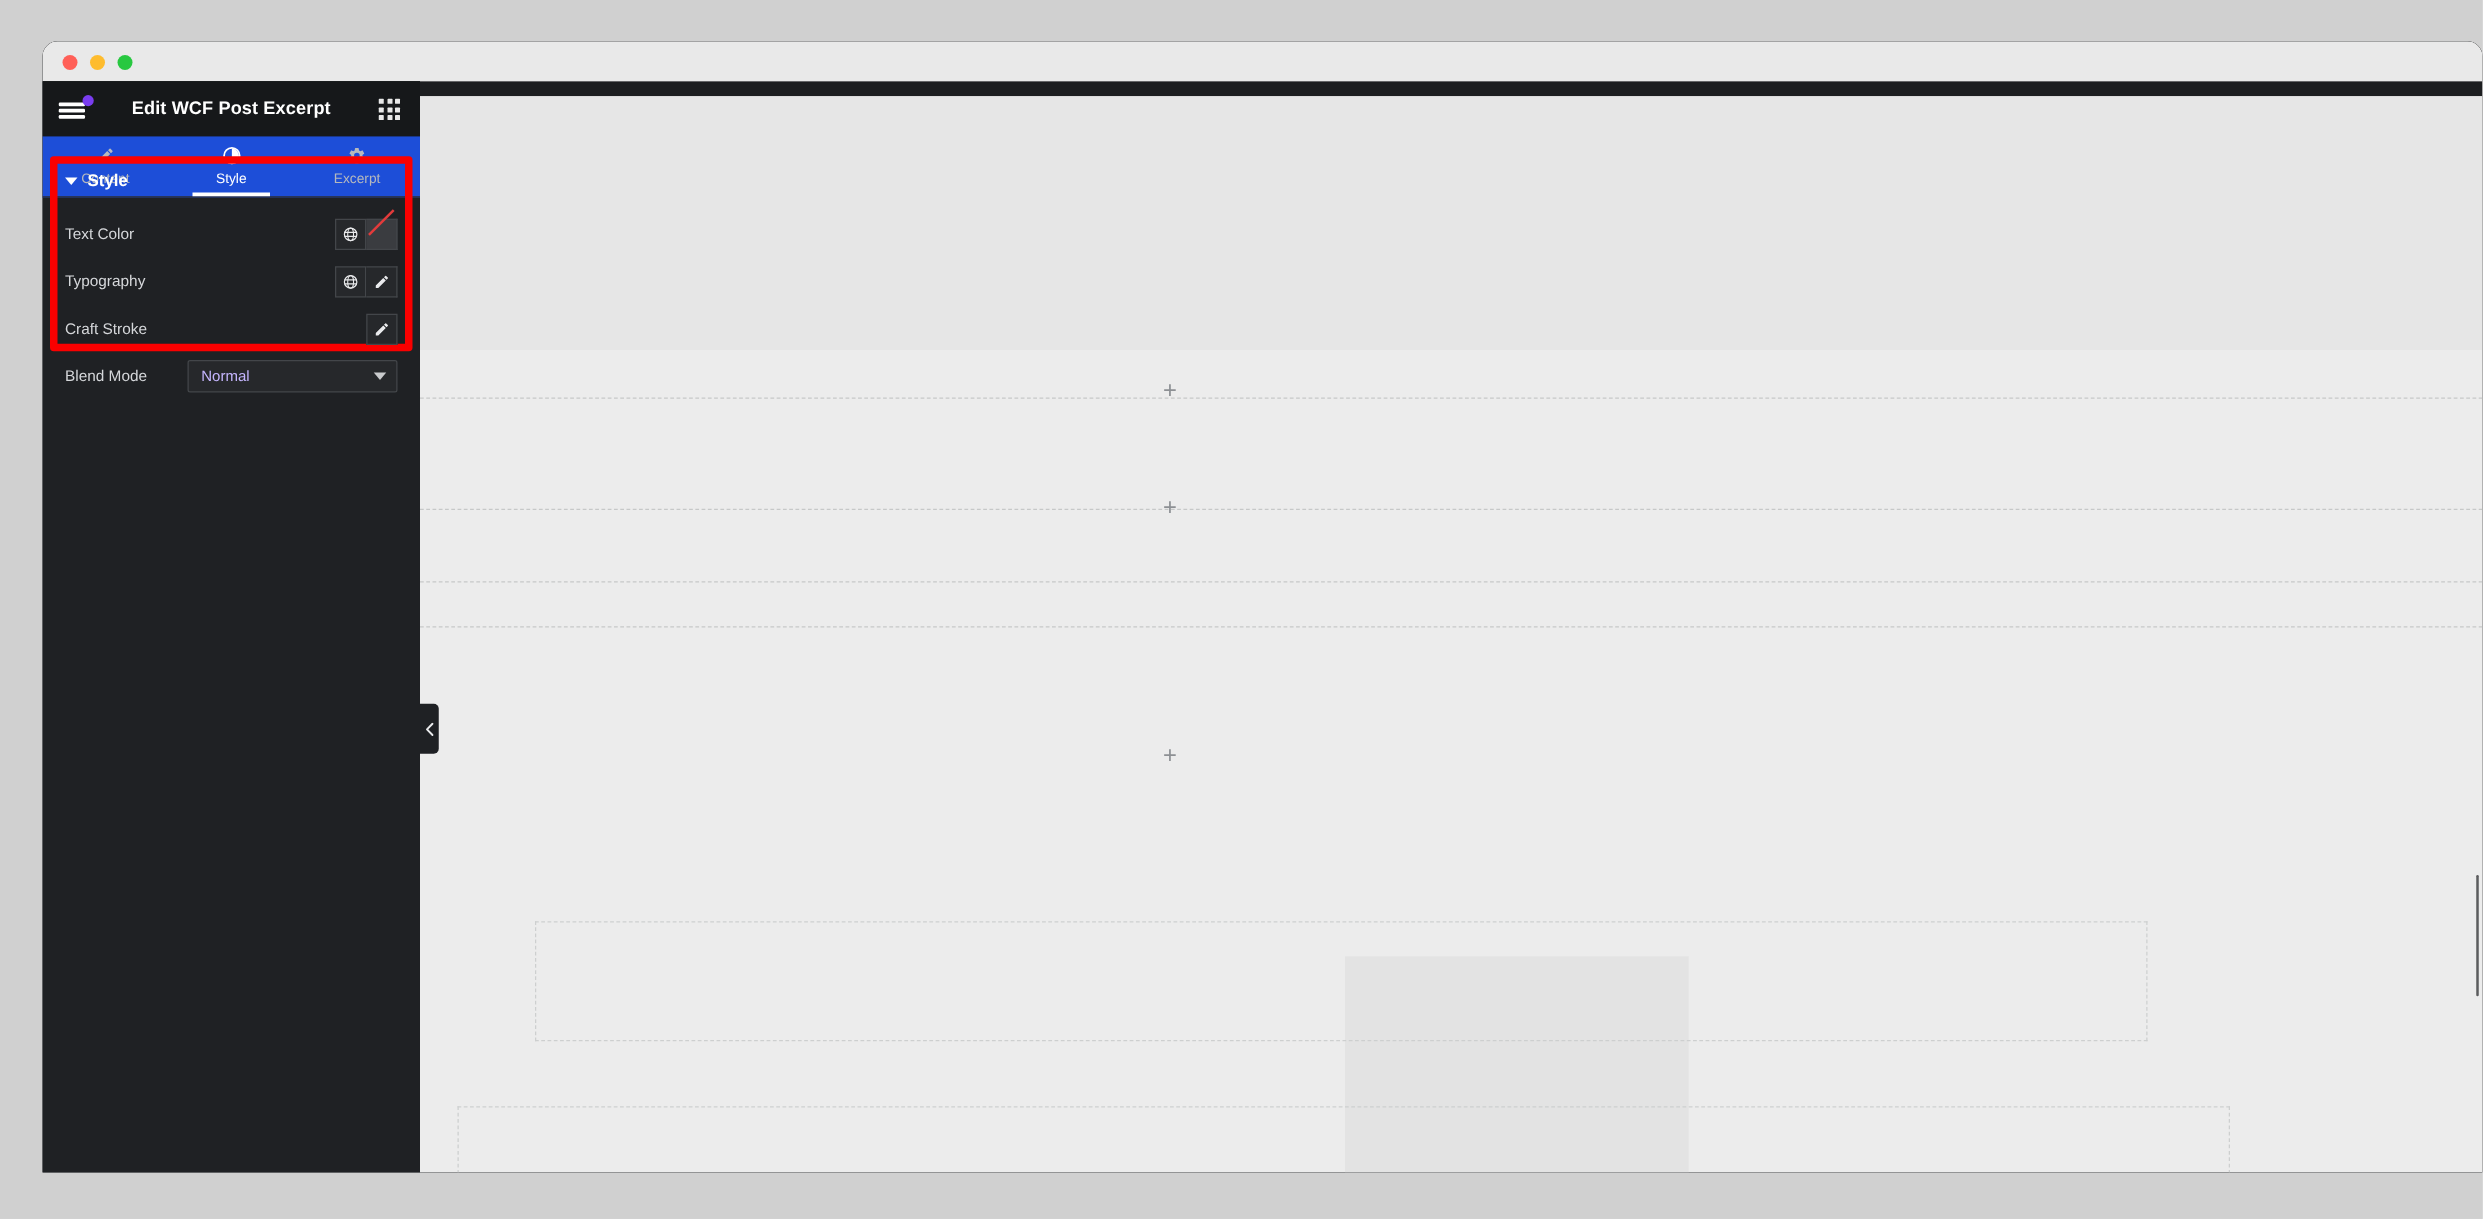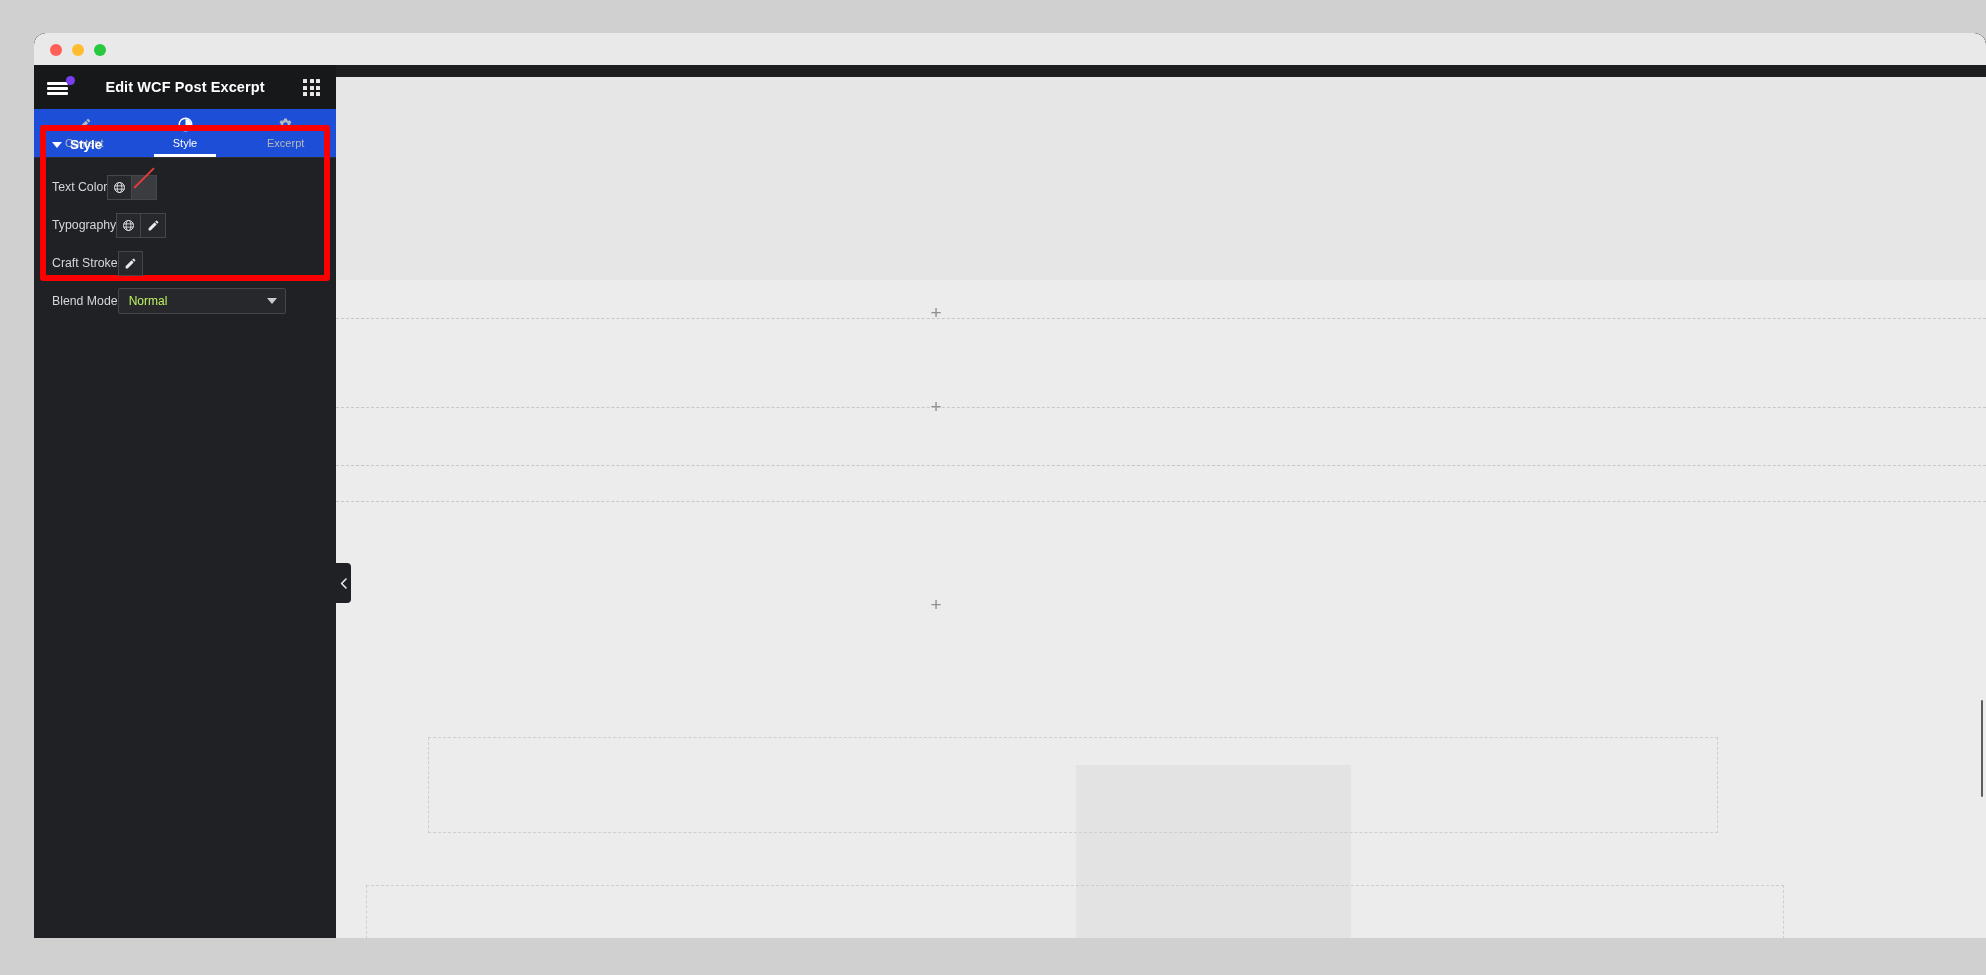--- a/index.html
+++ b/index.html
@@ -116,21 +116,21 @@
     padding: 6px 4px 16px 6px;
   }
   .caret {
     width: 0; height: 0;
     border-left: 5px solid transparent;
     border-right: 5px solid transparent;
     border-top: 6px solid #ffffff;
   }
 
   .ctrl-row {
-    display: flex; align-items: center; justify-content: flex-start;
+    display: flex; align-items: center; justify-content: space-between;
     height: 38px;
     padding: 0 6px 0 6px;
   }
   .ctrl-label { font-size: 12.3px; color: #d5d7da; }
   .ctrl-right { display: flex; align-items: center; }
 
   .btn-sq {
     width: 25px; height: 25px;
     border: 1px solid #43464a;
     background: #26282b;
@@ -156,21 +156,21 @@
   }
 
   .select-box {
     width: 168px; height: 26px;
     background: #26282b;
     border: 1px solid #43464a;
     border-radius: 2px;
     box-sizing: border-box;
     display: flex; align-items: center; justify-content: space-between;
     padding: 0 8px 0 10px;
-    font-size: 12px; color: #bef264;
+    font-size: 12px; color: #c4b5fd;
     cursor: pointer;
   }
   .sel-caret {
     width: 0; height: 0;
     border-left: 5px solid transparent;
     border-right: 5px solid transparent;
     border-top: 6px solid #c9cbcd;
   }
 
   

